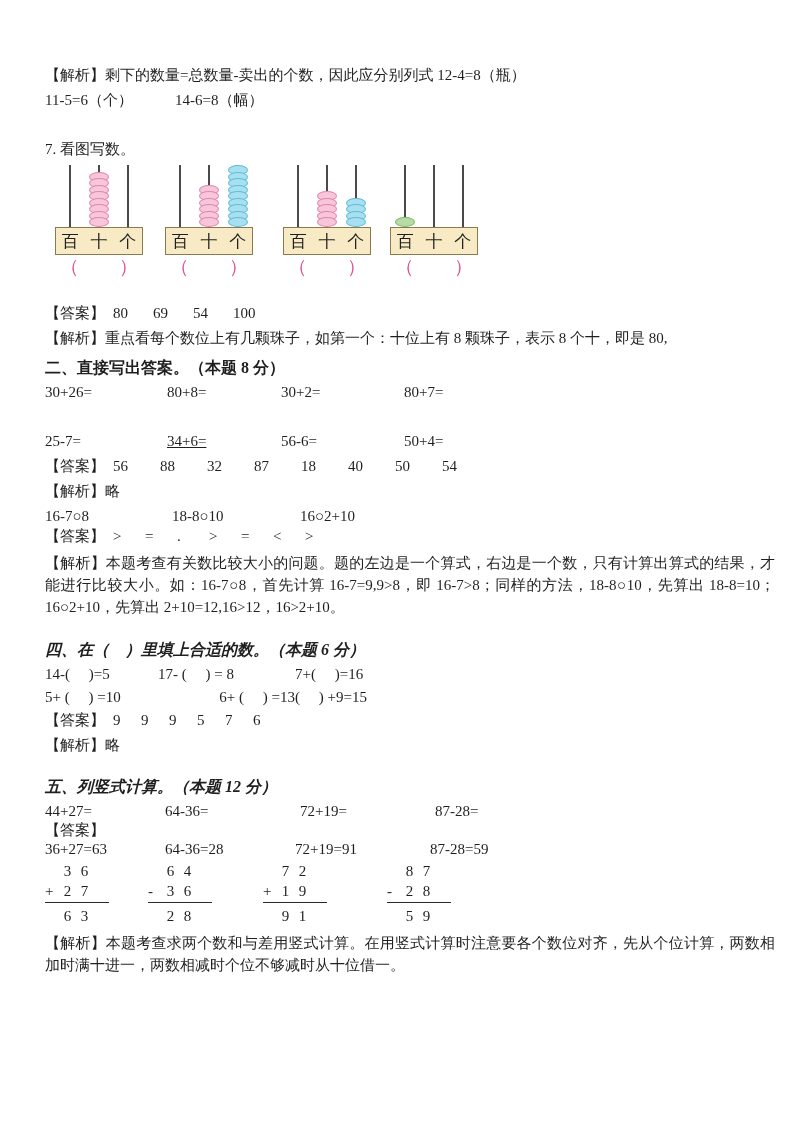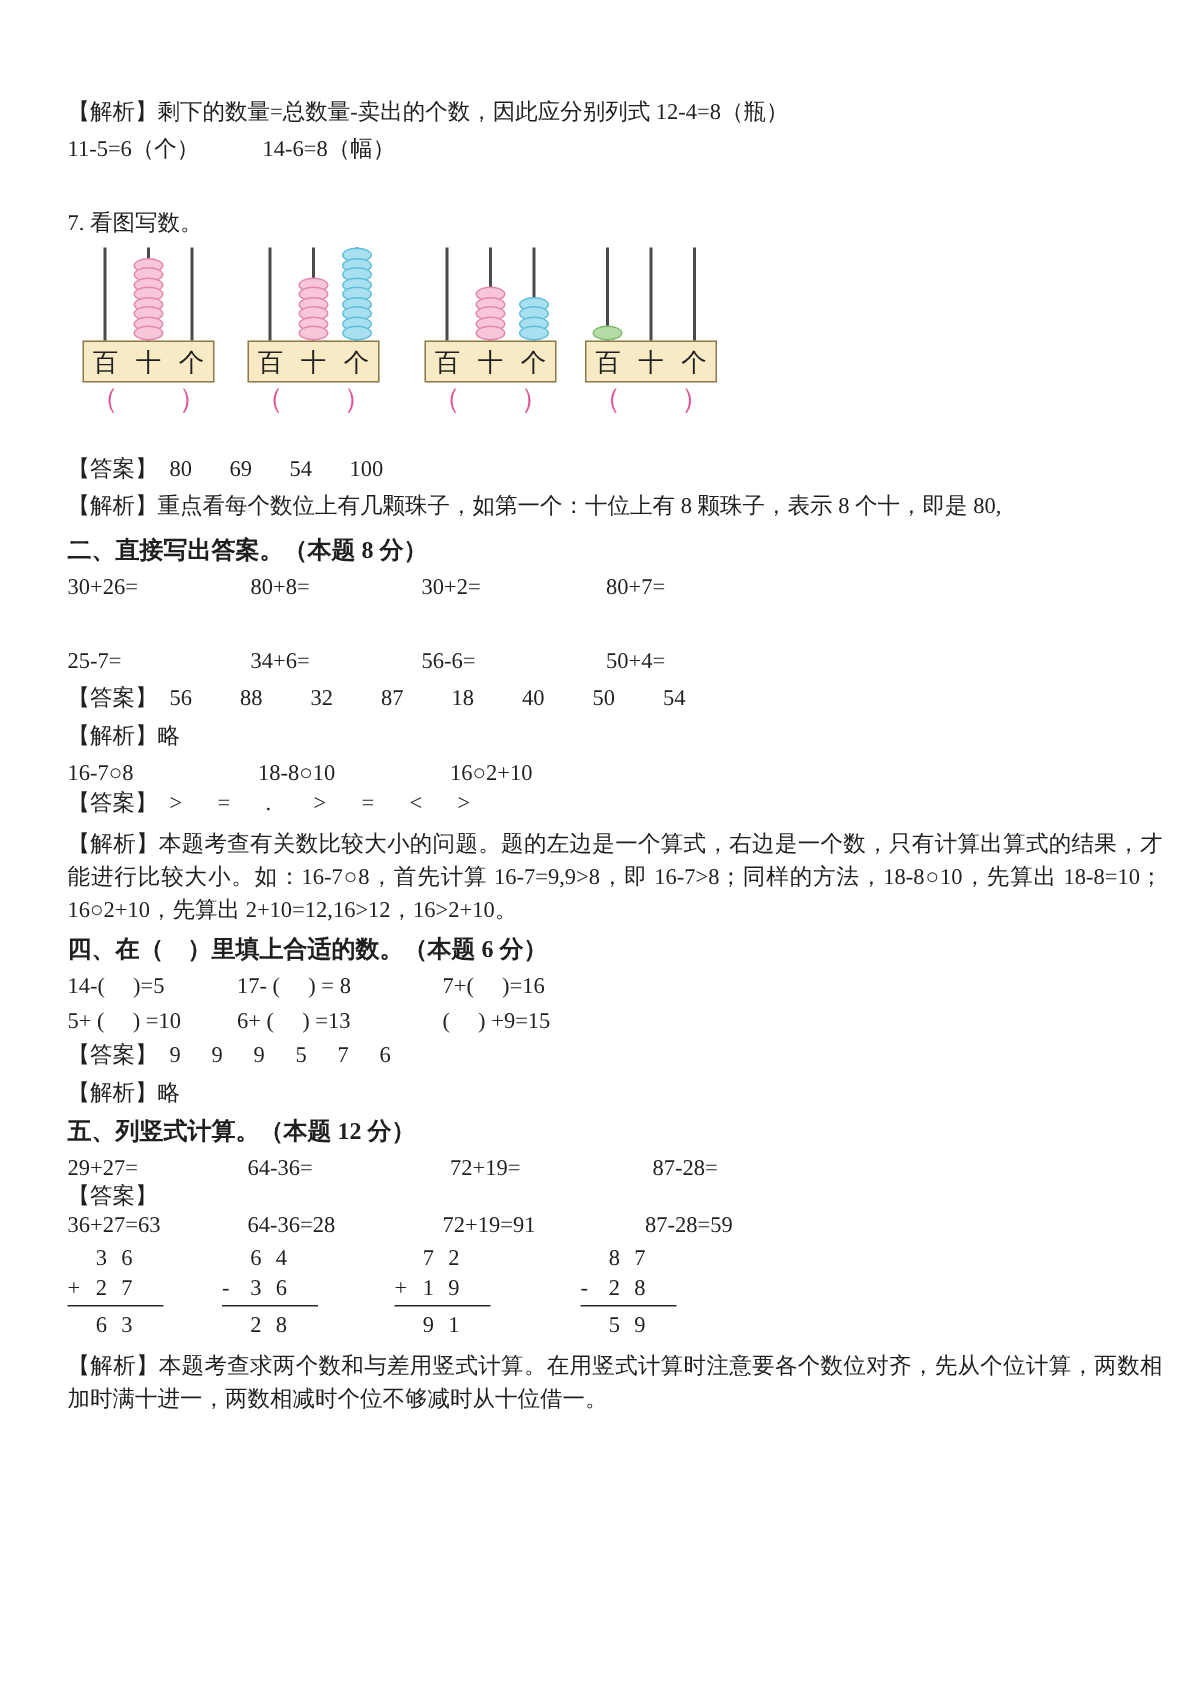--- a/index.html
+++ b/index.html
@@ -15,21 +15,21 @@
   .row { font-size:15px; line-height:19px; margin-bottom:6px; white-space:pre; }
   .rows-tight .row { margin-bottom:1px; }
   .rows-mid .row { margin-bottom:4px; }
   .rows-zero .row { margin-bottom:0; }
   .col { display:inline-block; }
 
   .sec-heading { font-weight:bold; font-size:16px; }
   .mt30 { margin-top:30px; }
   .mt10 { margin-top:10px; }
   .mt8 { margin-top:8px; }
-  .mt6 { margin-top:6px; }
+  .mt6 { margin-top:22px;font-style:italic; }
   .para { width:730px; line-height:22px; text-align:justify; }
 
   
   .ansline { font-size:15px; line-height:19px; margin-bottom:6px; }
   .ans-label { margin-right:8px; }
   .ans-q7 { display:inline-block; min-width:22px; margin-right:18px;margin-top:21px; }
   .ans-num { display:inline-block; min-width:28px; margin-right:19px; }
   .ans-sym { display:inline-block; min-width:14px; margin-right:18px; }
   .ans-d  { display:inline-block; min-width:13px; margin-right:15px; }
 
@@ -222,42 +222,42 @@
         </div>
       </div>
     </div>
 
   <div class="ansline"><span class="ans-label">【答案】</span><span class="ans-q7">80</span><span class="ans-q7">69</span><span class="ans-q7">54</span><span class="ans-q7">100</span></div>
   <p>【解析】重点看每个数位上有几颗珠子，如第一个：十位上有 8 颗珠子，表示 8 个十，即是 80,</p>
 
   <p class="sec-heading mt10">二、直接写出答案。（本题 8 分）</p>
   <div>
       <div class="row"><span class="col" style="width: 122px;">30+26=</span><span class="col" style="width: 114px;">80+8=</span><span class="col" style="width: 123px;">30+2=</span><span class="col">80+7=</span></div>
-      <div class="row"><span class="col" style="width: 122px; margin-top: 24px;">25-7=</span><span class="col" style="width: 114px;">34+6=</span><span class="col" style="width: 123px;">56-6=</span><span class="col">50+4=</span></div>
+      <div class="row"><span class="col" style="width: 122px; margin-top: 24px;">25-7=</span><span class="col" style="width: 114px; text-decoration: underline;">34+6=</span><span class="col" style="width: 123px;">56-6=</span><span class="col">50+4=</span></div>
     </div>
   <div class="ansline"><span class="ans-label">【答案】</span><span class="ans-num">56</span><span class="ans-num">88</span><span class="ans-num">32</span><span class="ans-num">87</span><span class="ans-num">18</span><span class="ans-num">40</span><span class="ans-num">50</span><span class="ans-num">54</span></div>
   <p>【解析】略</p>
 
   <div class="rows-tight">
       <div class="row"><span class="col" style="width: 127px;">16-7○8</span><span class="col" style="width: 128px;">18-8○10</span><span class="col">16○2+10</span></div>
     </div>
   <div class="ansline"><span class="ans-label">【答案】</span><span class="ans-sym">&gt;</span><span class="ans-sym">=</span><span class="ans-sym">.</span><span class="ans-sym">&gt;</span><span class="ans-sym">=</span><span class="ans-sym">&lt;</span><span class="ans-sym">&gt;</span></div>
   <p class="para">【解析】本题考查有关数比较大小的问题。题的左边是一个算式，右边是一个数，只有计算出算式的结果，才能进行比较大小。如：16-7○8，首先计算 16-7=9,9&gt;8，即 16-7&gt;8；同样的方法，18-8○10，先算出 18-8=10；16○2+10，先算出 2+10=12,16&gt;12，16&gt;2+10。</p>
 
   <p class="sec-heading mt6">四、在（　）里填上合适的数。（本题 6 分）</p>
   <div class="rows-mid">
       <div class="row"><span class="col" style="width: 113px;">14-(&nbsp;&nbsp;&nbsp;&nbsp;&nbsp;)=5</span><span class="col" style="width: 137px;">17- (&nbsp;&nbsp;&nbsp;&nbsp;&nbsp;) = 8</span><span class="col">7+(&nbsp;&nbsp;&nbsp;&nbsp;&nbsp;)=16</span></div>
-      <div class="row"><span class="col" style="width: 113px;">5+ (&nbsp;&nbsp;&nbsp;&nbsp;&nbsp;) =10</span><span class="col" style="width: 137px;">6+ (&nbsp;&nbsp;&nbsp;&nbsp;&nbsp;) =13</span><span class="col">(&nbsp;&nbsp;&nbsp;&nbsp;&nbsp;) +9=15</span></div>
+      <div class="row"><span class="col" style="width: 113px;">5+ (&nbsp;&nbsp;&nbsp;&nbsp;&nbsp;) =10</span><span class="col" style="width: 137px; text-align: right;">6+ (&nbsp;&nbsp;&nbsp;&nbsp;&nbsp;) =13</span><span class="col">(&nbsp;&nbsp;&nbsp;&nbsp;&nbsp;) +9=15</span></div>
     </div>
   <div class="ansline"><span class="ans-label">【答案】</span><span class="ans-d">9</span><span class="ans-d">9</span><span class="ans-d">9</span><span class="ans-d">5</span><span class="ans-d">7</span><span class="ans-d">6</span></div>
   <p>【解析】略</p>
 
   <p class="sec-heading mt6">五、列竖式计算。（本题 12 分）</p>
   <div class="rows-zero">
-      <div class="row"><span class="col" style="width: 120px;">29+27=</span><span class="col" style="width: 135px;">64-36=</span><span class="col" style="width: 135px;">72+19=</span><span class="col">87-28=</span></div>
+      <div class="row"><span class="col" style="width: 120px;">44+27=</span><span class="col" style="width: 135px;">64-36=</span><span class="col" style="width: 135px;">72+19=</span><span class="col">87-28=</span></div>
     </div>
   <p style="margin-bottom:0;">【答案】</p>
   <div class="rows-zero">
       <div class="row"><span class="col" style="width: 120px;">36+27=63</span><span class="col" style="width: 130px;">64-36=28</span><span class="col" style="width: 135px;">72+19=91</span><span class="col">87-28=59</span></div>
     </div>
 
   <div class="vc-row">
       <div class="vcalc">
         <div class="vc-line vc-top">
           <span class="vc-digit">3</span>

